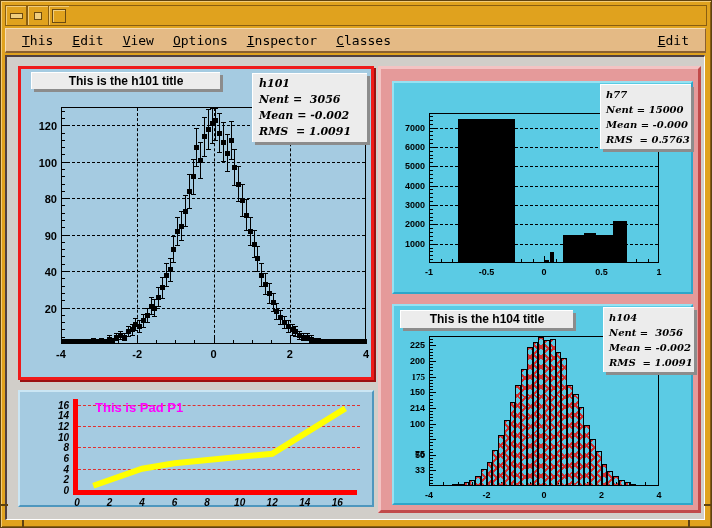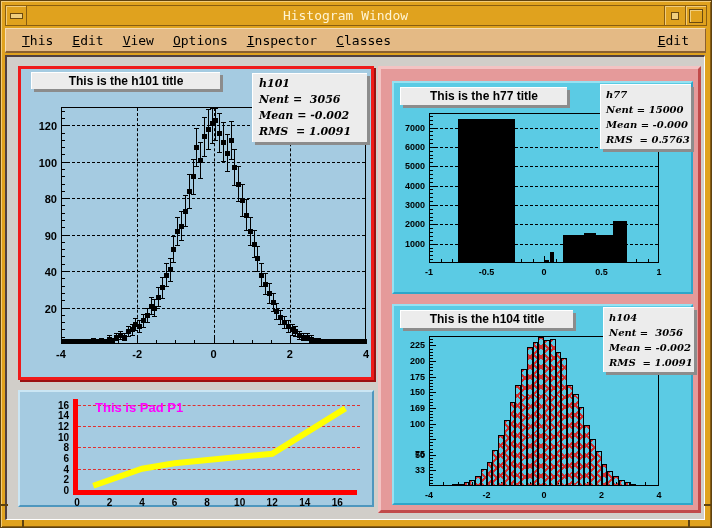--- a/index.html
+++ b/index.html
@@ -58,41 +58,40 @@
   .p1-title{position:absolute;left:75px;top:8px;font:bold 13px "Liberation Sans",sans-serif;color:#FF00FF;z-index:4;}
   
   .frame{position:absolute;border:1px solid #000;box-sizing:border-box;}
   .hgrid{position:absolute;height:0;border-top:1px dashed #000;}
   .vgrid{position:absolute;width:0;border-left:1px dashed #000;}
   .tick{position:absolute;background:#000;}
   .ticklabel{position:absolute;font:bold 9px "Liberation Sans",sans-serif;color:#000;}
   .ylab{text-align:right;}
   .xlab{text-align:center;}
   #pad-h101 .ticklabel{font-size:11px;}
-  #pad-p1 .ticklabel{font-size:10px;}
+  #pad-p1 .ticklabel{font-size:10px;font-style:italic;}
   .sq{position:absolute;width:5px;height:5px;background:#000;}
   .eline{position:absolute;width:1px;background:#000;}
   .ecap{position:absolute;width:5px;height:1px;background:#000;}
   .bar{position:absolute;background:#000;}
   .hbar{position:absolute;box-sizing:border-box;border:1px solid #000;border-bottom:none;
     background-image:
       repeating-linear-gradient(45deg,#D23030 0,#D23030 2px,transparent 2px,transparent 7px),
       repeating-linear-gradient(135deg,#D23030 0,#D23030 2px,transparent 2px,transparent 7px);}
   .p1axis{position:absolute;}
 </style>
 </head>
 <body>
 
 <div class="frame-window">
 
   <div class="titlebar">
     <div class="tbtn menu">
       <div class="g-dash"></div>
     </div>
-    <div class="tb-title">Histogram Window</div>
     <div class="tbtn right">
       <div class="g-min"></div>
     </div>
     <div class="tbtn right">
       <div class="g-max"></div>
     </div>
   </div>
 
   <div class="menubar">
     <span class="menu-item">This</span>
@@ -491,21 +490,20 @@
         <div class="ticklabel xlab" style="left: 299.241px; top: 105px; width: 36px;">16</div>
         <div class="p1axis" style="left: 53px; top: 7px; width: 5px; height: 96px; background: rgb(255, 0, 0);"></div>
         <div class="p1axis" style="left: 53px; top: 98px; width: 284px; height: 5px; background: rgb(255, 0, 0);"></div>
         <svg width="352" height="113" style="position: absolute; left: 0px; top: 0px; pointer-events: none;">
           <polyline points="73.26506024096386,93.73333333333333 122.06024096385542,76.66666666666666 154.59036144578312,71.33333333333333 252.18072289156623,61.733333333333334 325.3734939759036,16.39999999999999" fill="none" stroke="#FFFF00" stroke-width="6"></polyline>
         </svg>
       </div>
 
     <div id="pad-pink">
       <div class="pad" id="pad-h77">
-        <div class="obj-box ptitle">This is the h77 title</div>
         <div class="obj-box stats">
           <div>h77</div>
           <div>Nent = 15000</div>
           <div>Mean = -0.000</div>
           <div>RMS  = 0.5763</div>
         </div>
       <div class="hgrid" style="left: 36px; top: 160.645px; width: 228px;"></div>
           <div class="hgrid" style="left: 36px; top: 141.29px; width: 228px;"></div>
           <div class="hgrid" style="left: 36px; top: 121.935px; width: 228px;"></div>
           <div class="hgrid" style="left: 36px; top: 102.581px; width: 228px;"></div>
@@ -658,23 +656,23 @@
           <div class="tick" style="left: 178.75px; top: 176px; width: 1px; height: 3px;"></div>
           <div class="tick" style="left: 193.125px; top: 176px; width: 1px; height: 3px;"></div>
           <div class="tick" style="left: 207.5px; top: 173px; width: 1px; height: 6px;"></div>
           <div class="tick" style="left: 221.875px; top: 176px; width: 1px; height: 3px;"></div>
           <div class="tick" style="left: 236.25px; top: 176px; width: 1px; height: 3px;"></div>
           <div class="tick" style="left: 250.625px; top: 176px; width: 1px; height: 3px;"></div>
           <div class="ticklabel ylab" style="left: -9px; top: 159.375px; width: 40px;">33</div>
           <div class="ticklabel ylab" style="left: -9px; top: 143.75px; width: 40px;">50</div>
           <div class="ticklabel ylab" style="left: -9px; top: 143px; width: 40px;">75</div>
           <div class="ticklabel ylab" style="left: -9px; top: 112.5px; width: 40px;">100</div>
-          <div class="ticklabel ylab" style="left: -9px; top: 96.875px; width: 40px;">169</div>
+          <div class="ticklabel ylab" style="left: -9px; top: 96.875px; width: 40px;">214</div>
           <div class="ticklabel ylab" style="left: -9px; top: 81.25px; width: 40px;">150</div>
-          <div class="ticklabel ylab" style="left: -9px; top: 65.625px; width: 40px;">175</div>
+          <div class="ticklabel ylab" style="left: -9px; top: 65.625px; width: 40px; font-family: Liberation Serif, serif;">175</div>
           <div class="ticklabel ylab" style="left: -9px; top: 50px; width: 40px;">200</div>
           <div class="ticklabel ylab" style="left: -9px; top: 34.375px; width: 40px;">225</div>
           <div class="ticklabel xlab" style="left: 17px; top: 184px; width: 36px;">-4</div>
           <div class="ticklabel xlab" style="left: 74.5px; top: 184px; width: 36px;">-2</div>
           <div class="ticklabel xlab" style="left: 132px; top: 184px; width: 36px;">0</div>
           <div class="ticklabel xlab" style="left: 189.5px; top: 184px; width: 36px;">2</div>
           <div class="ticklabel xlab" style="left: 247px; top: 184px; width: 36px;">4</div>
           <div class="hbar" style="left: 46.5px; top: 179.375px; width: 5.75px;"></div>
           <div class="hbar" style="left: 52.25px; top: 179.375px; width: 5.75px;"></div>
           <div class="hbar" style="left: 58px; top: 178.125px; width: 5.75px; height: 0.875px;"></div>

